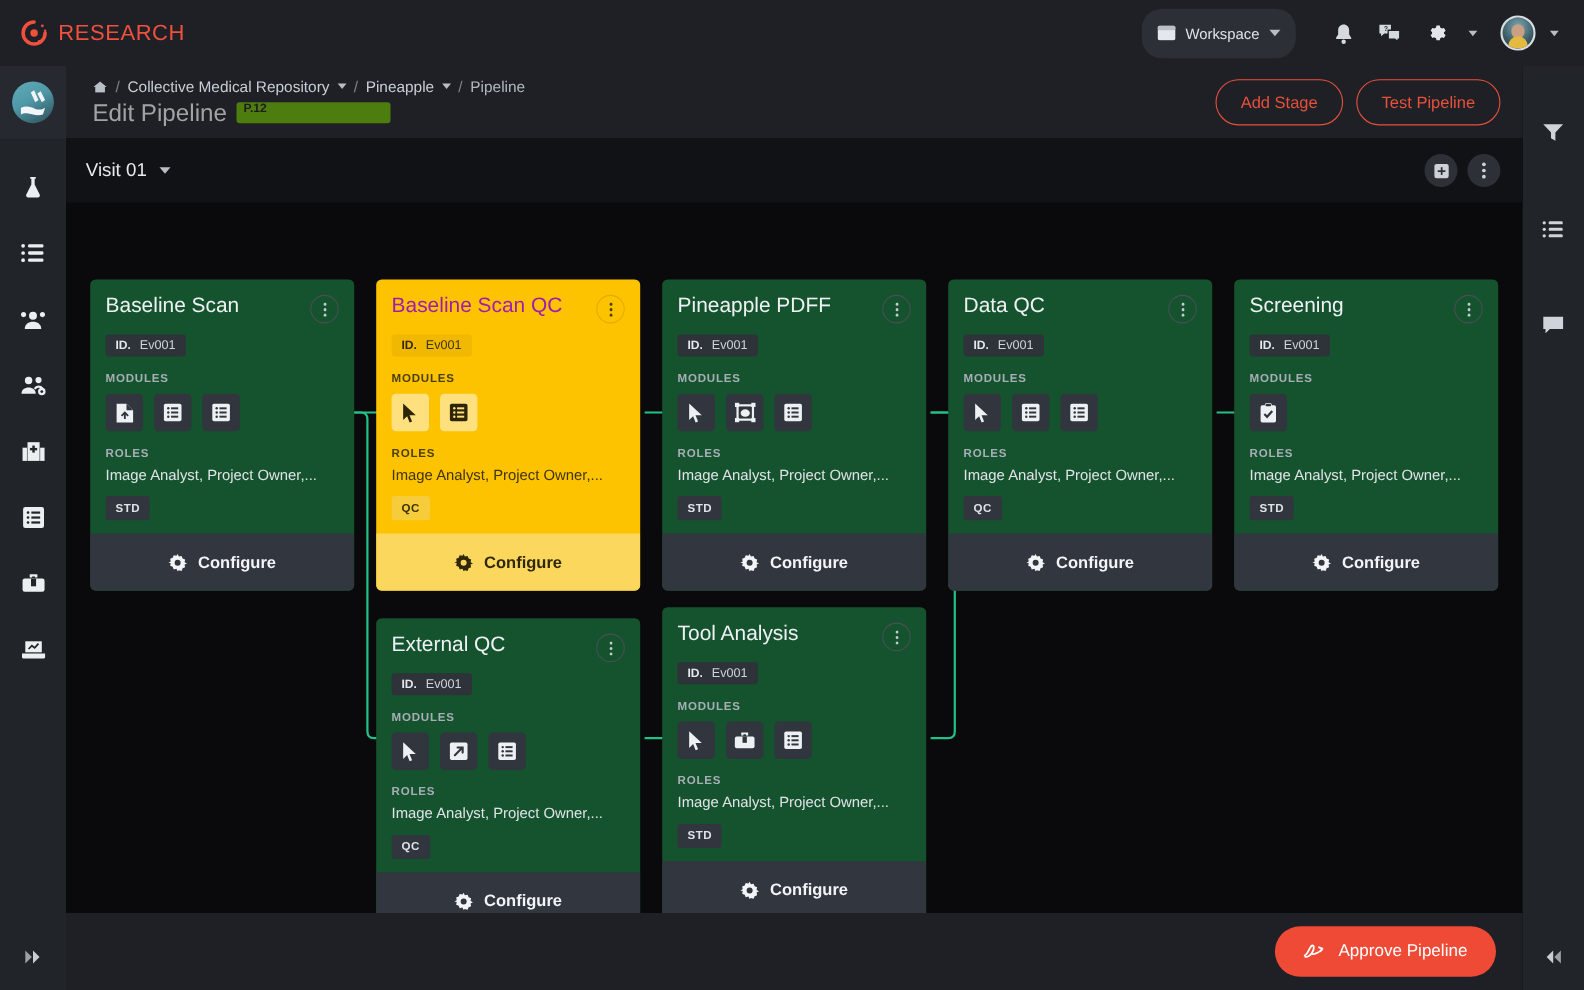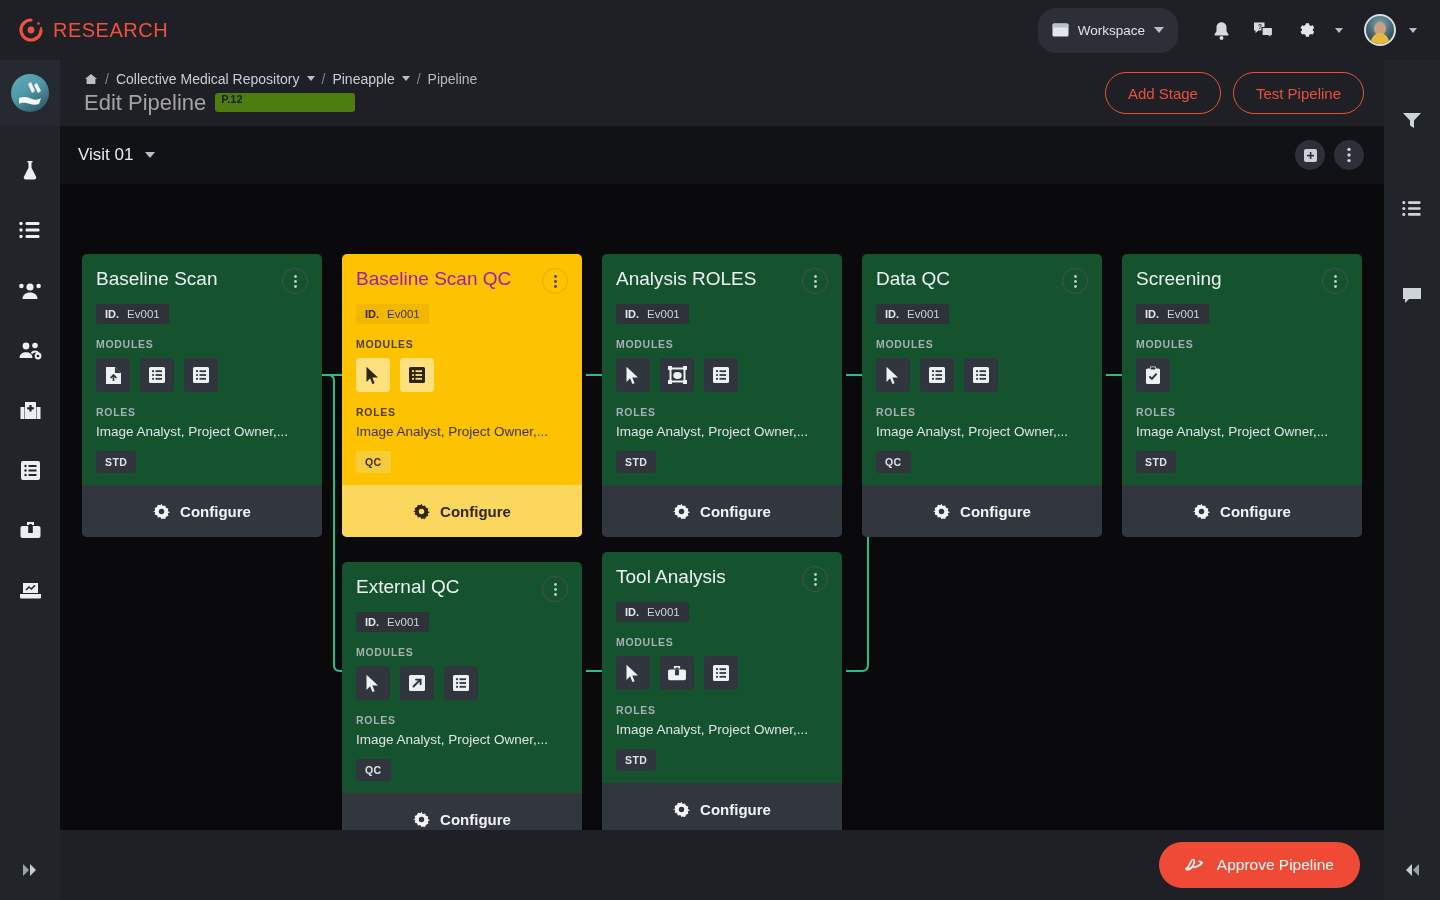--- a/index.html
+++ b/index.html
@@ -535,21 +535,21 @@
             <path d="M10 0.8l1.3 2.6 2.9-.6 1.1 2.7 2.7 1.1-.6 2.9 2.6 1.3-2.6 1.3.6 2.9-2.7 1.1-1.1 2.7-2.9-.6L10 19.2l-1.3-2.6-2.9.6-1.1-2.7-2.7-1.1.6-2.9L0 10l2.6-1.3-.6-2.9 2.7-1.1 1.1-2.7 2.9.6z" fill="currentColor"></path>
             <circle cx="10" cy="10" r="3.2" fill="#fbd75e"></circle>
           </svg>
           <span>Configure</span>
         </div>
       </div>
 
       <div class="card" style="left:542px; top:70px;">
         <div class="card-body">
           <div class="card-top">
-            <span class="card-title">Analysis ROLES</span>
+            <span class="card-title">Pineapple PDFF</span>
             <span class="kebab">
               <svg width="3" height="13" viewBox="0 0 3 13">
                 <circle cx="1.5" cy="1.5" r="1.4" fill="currentColor"></circle>
                   <circle cx="1.5" cy="6.5" r="1.4" fill="currentColor"></circle>
                   <circle cx="1.5" cy="11.5" r="1.4" fill="currentColor"></circle>
               </svg>
             </span>
           </div>
           <div class="idchip">
             <span class="k">ID.</span>

